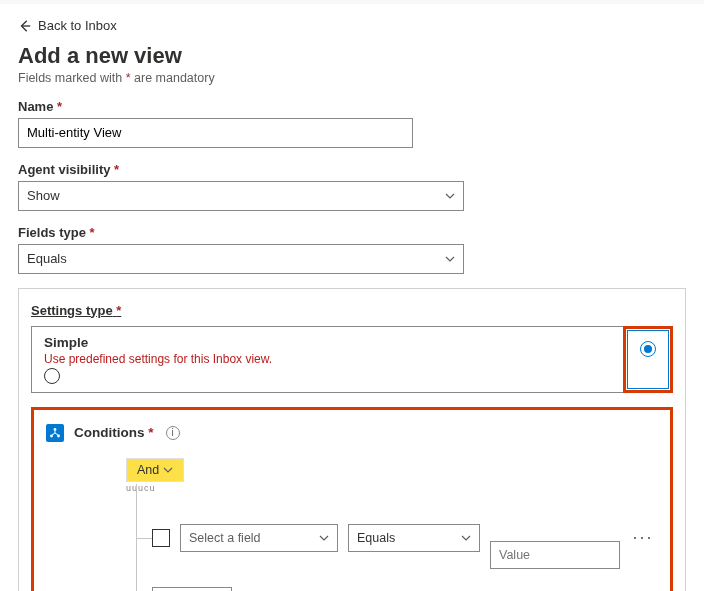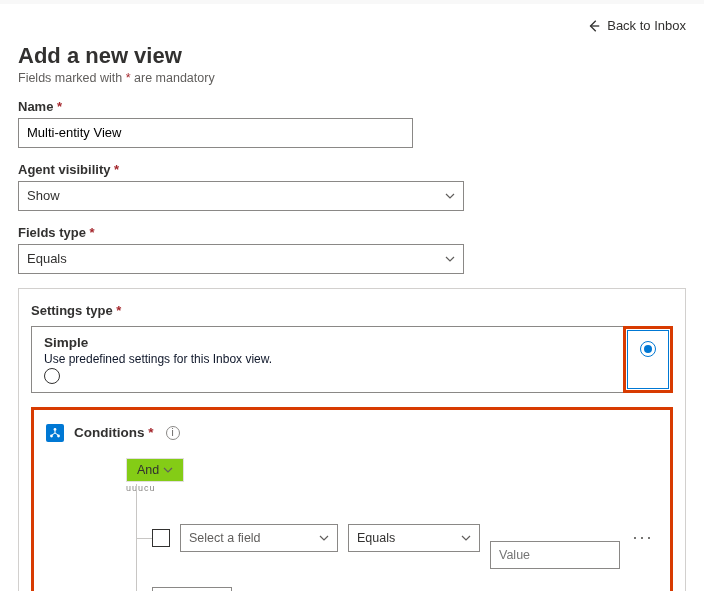--- a/index.html
+++ b/index.html
@@ -1,50 +1,50 @@
 <!DOCTYPE html>
 <html><head>
 <meta charset="utf-8">
 <style>
   * { box-sizing: border-box; margin: 0; padding: 0; font-family: "Segoe UI", Arial, sans-serif; }
   body { background: #f8f8f8; width: 704px; height: 591px; overflow: hidden; color: #323130; }
   .page { background: #fff; padding: 14px 18px; margin-top: 4px; }
-  .topbar { margin-bottom: 6px; text-align: right; }
+  .topbar { margin-bottom: 6px; }
   .back-link { display: inline-flex; align-items: center; gap: 6px; font-size: 13px; color: #323130; cursor: pointer; }
   .back-link svg { width: 14px; height: 14px; }
   h1 { font-size: 22px; font-weight: 600; margin: 6px 0 2px; }
   .subtitle { font-size: 12.5px; color: #605e5c; margin-bottom: 14px; }
   .req { color: #a4262c; }
   .field { margin-bottom: 14px; }
   .field-label { font-size: 13px; font-weight: 600; margin-bottom: 4px; display: block; }
   .text-input { width: 395px; height: 30px; border: 1px solid #8a8886; padding: 0 8px; font-size: 13px; }
   .dropdown { width: 446px; height: 30px; border: 1px solid #8a8886; padding: 0 8px; font-size: 13px; display: flex; align-items: center; justify-content: space-between; cursor: pointer; background: #fff; }
   .chevron { width: 10px; height: 10px; }
   .panel { border: 1px solid #d2d0ce; padding: 14px 12px 12px; margin-top: 6px; }
   .settings-row { display: flex; gap: 0; margin-bottom: 12px; }
   .settings-card { flex: 1; border: 1px solid #8a8886; padding: 8px 12px; position: relative; display: flex; justify-content: space-between; align-items: flex-start; }
   .settings-card.left { border-right: none; flex-direction: column; }
   .settings-card.selected { border-color: #0078d4; }
   .settings-title { font-size: 13.5px; font-weight: 600; margin-bottom: 2px; }
-  .settings-desc { font-size: 12px; color: #0f172a; }
+  .settings-desc { font-size: 12px; color: #b91c1c; }
   .radio { width: 16px; height: 16px; border-radius: 50%; border: 1px solid #323130; margin-top: 2px; flex-shrink: 0; display:flex; align-items:center; justify-content:center; }
   .radio.selected { border-color: #0078d4; }
   .radio.selected::after { content:""; width: 8px; height: 8px; background:#0078d4; border-radius:50%; }
 
   .hl-box { border: 3px solid #d83b01; padding: 1px; }
   .hl-advanced {  }
   .conditions-highlight { margin-top: 14px; padding: 14px 12px; }
 
   .cond-header { display:flex; align-items:center; gap:10px; margin-bottom: 16px; }
   .cond-icon { width: 18px; height: 18px; background:#0078d4; color:#fff; display:flex; align-items:center; justify-content:center; font-size:11px; border-radius:2px; }
   .cond-title { font-size: 13.5px; font-weight: 600; }
   .info-icon { width:14px; height:14px; border:1px solid #8a8886; border-radius:50%; display:inline-flex; align-items:center; justify-content:center; font-size:10px; color:#605e5c; margin-left:2px; }
 
   .tree { margin-left: 80px; position: relative; }
-  .and-chip { display:inline-flex; align-items:center; gap:4px; background:#84cc16; border:1px solid #e1dfdd; padding: 4px 10px; font-size:12.5px; cursor:pointer; }
+  .and-chip { display:inline-flex; align-items:center; gap:4px; background:#fde047; border:1px solid #e1dfdd; padding: 4px 10px; font-size:12.5px; cursor:pointer; }
   .cutline { font-size:9px; color:#8a8886; letter-spacing:1px; margin-top:1px; margin-bottom:6px; }
   .tree-line-v { position:absolute; left: 10px; top: 26px; bottom: 18px; border-left: 1px solid #c8c6c4; }
   .row { display:flex; align-items:center; gap:10px; margin-left: 26px; margin-top: 14px; position:relative; }
   .row::before { content:""; position:absolute; left:-16px; top:50%; width:16px; border-top:1px solid #c8c6c4; }
   .checkbox { width:18px; height:18px; border:1px solid #323130; background:#fff; cursor:pointer; flex-shrink:0; }
   .dd { height:28px; border:1px solid #8a8886; background:#fff; display:flex; align-items:center; justify-content:space-between; padding: 0 8px; font-size:12.5px; cursor:pointer; }
   .dd.field-sel { width: 158px; color:#605e5c; }
   .dd.op-sel { width: 132px; }
   .val-input { height:28px; border:1px solid #8a8886; padding:0 8px; width:130px; font-size:12.5px; color:#605e5c;margin-top:34px; }
   .more { font-size:18px; color:#605e5c; cursor:pointer; letter-spacing:1px; padding:0 2px; }
@@ -95,21 +95,21 @@
     </label>
     <div class="dropdown">
       <span>Equals</span>
       <svg class="chevron" viewBox="0 0 10 10">
           <path d="M1 3 L5 7 L9 3" stroke="#605e5c" stroke-width="1.2" fill="none"></path>
         </svg>
     </div>
   </div>
 
   <div class="panel">
-    <label class="field-label" style="margin-bottom:8px;">
+    <label class="field-label" style="margin-bottom:8px;text-decoration:underline;">
       <span>Settings type</span> <span class="req">*</span>
     </label>
 
     <div class="settings-row">
       <div class="settings-card left">
         <div>
           <div class="settings-title">Simple</div>
           <div class="settings-desc">Use predefined settings for this Inbox view.</div>
         </div>
         <div class="radio"></div>

